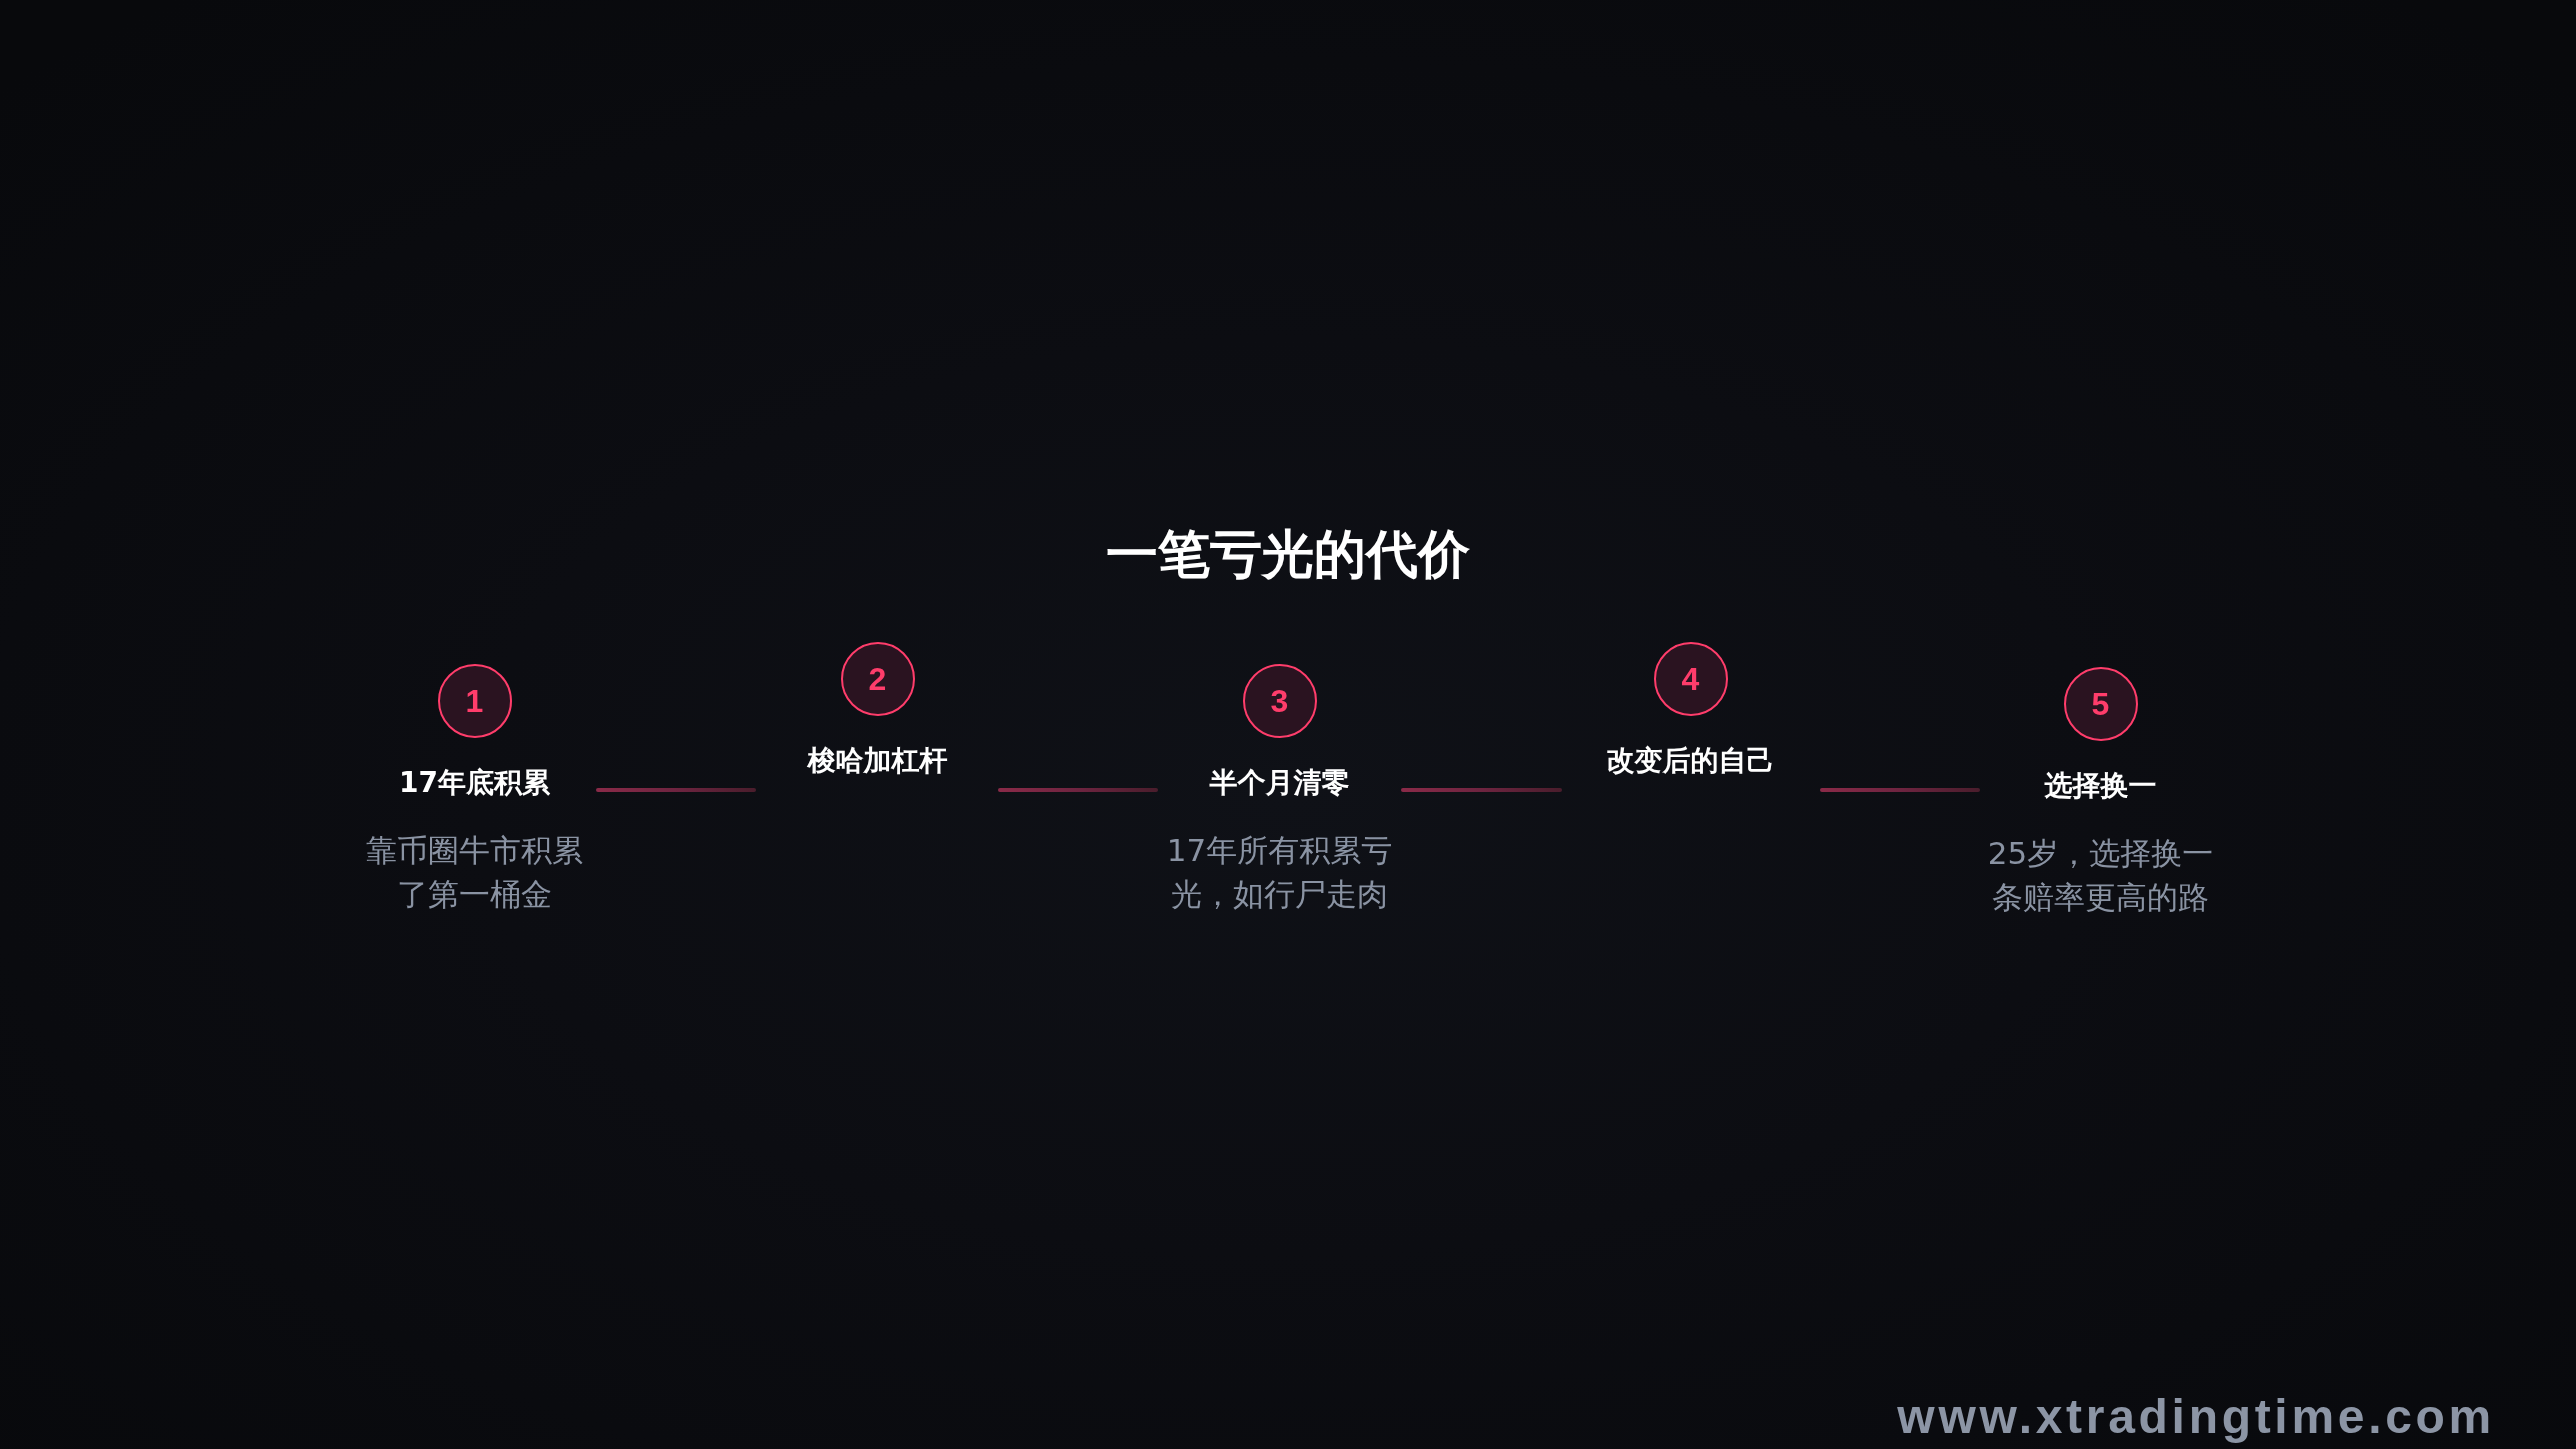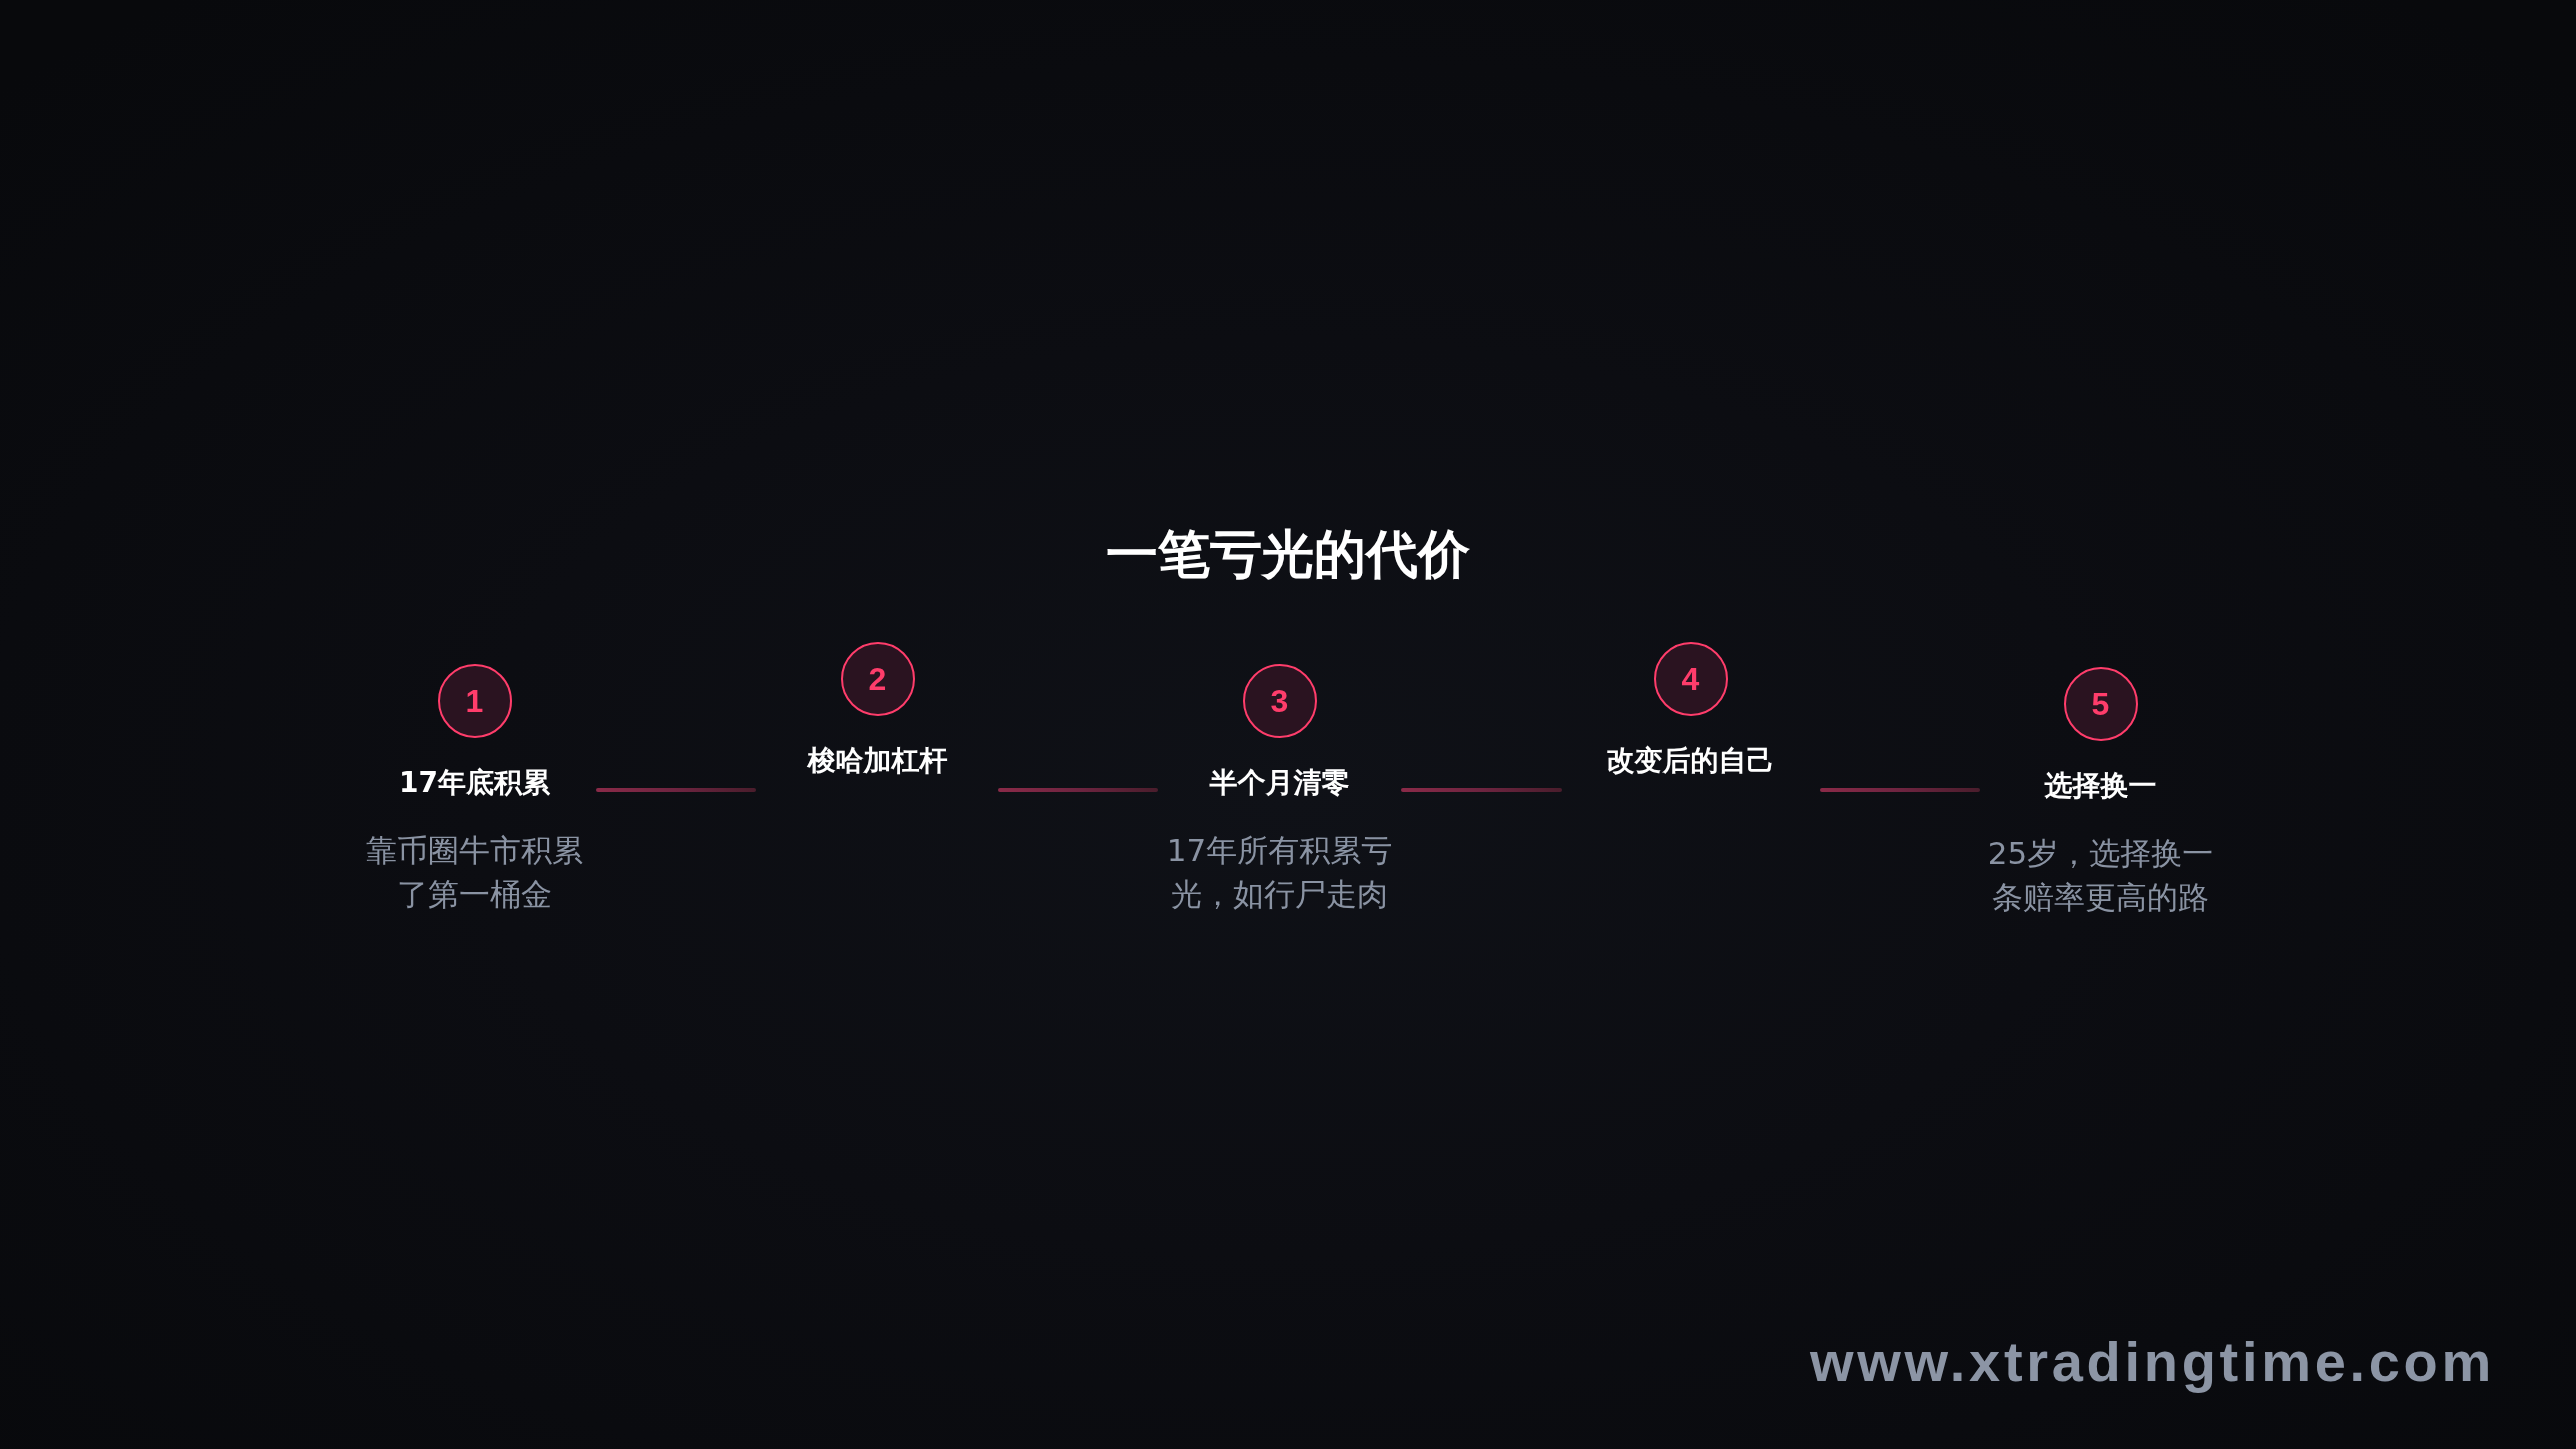--- a/index.html
+++ b/index.html
@@ -95,25 +95,25 @@
   }
   .step-desc span {
     display: block;
     white-space: nowrap;
     height: 44px;
   }
 
   .watermark {
     position: absolute;
     right: 81px;
-    top: 1338px;
+    top: 1393px;
     height: 48px;
     line-height: 48px;
     font-family: "Liberation Sans", "DejaVu Sans", sans-serif;
-    font-size: 56px;
+    font-size: 48px;
     font-weight: 700;
     letter-spacing: 3.7px;
     color: #8c95a5;
     white-space: nowrap;
   }
 </style>
 </head>
 <body>
 
 <div class="main-title">一笔亏光的代价</div>

